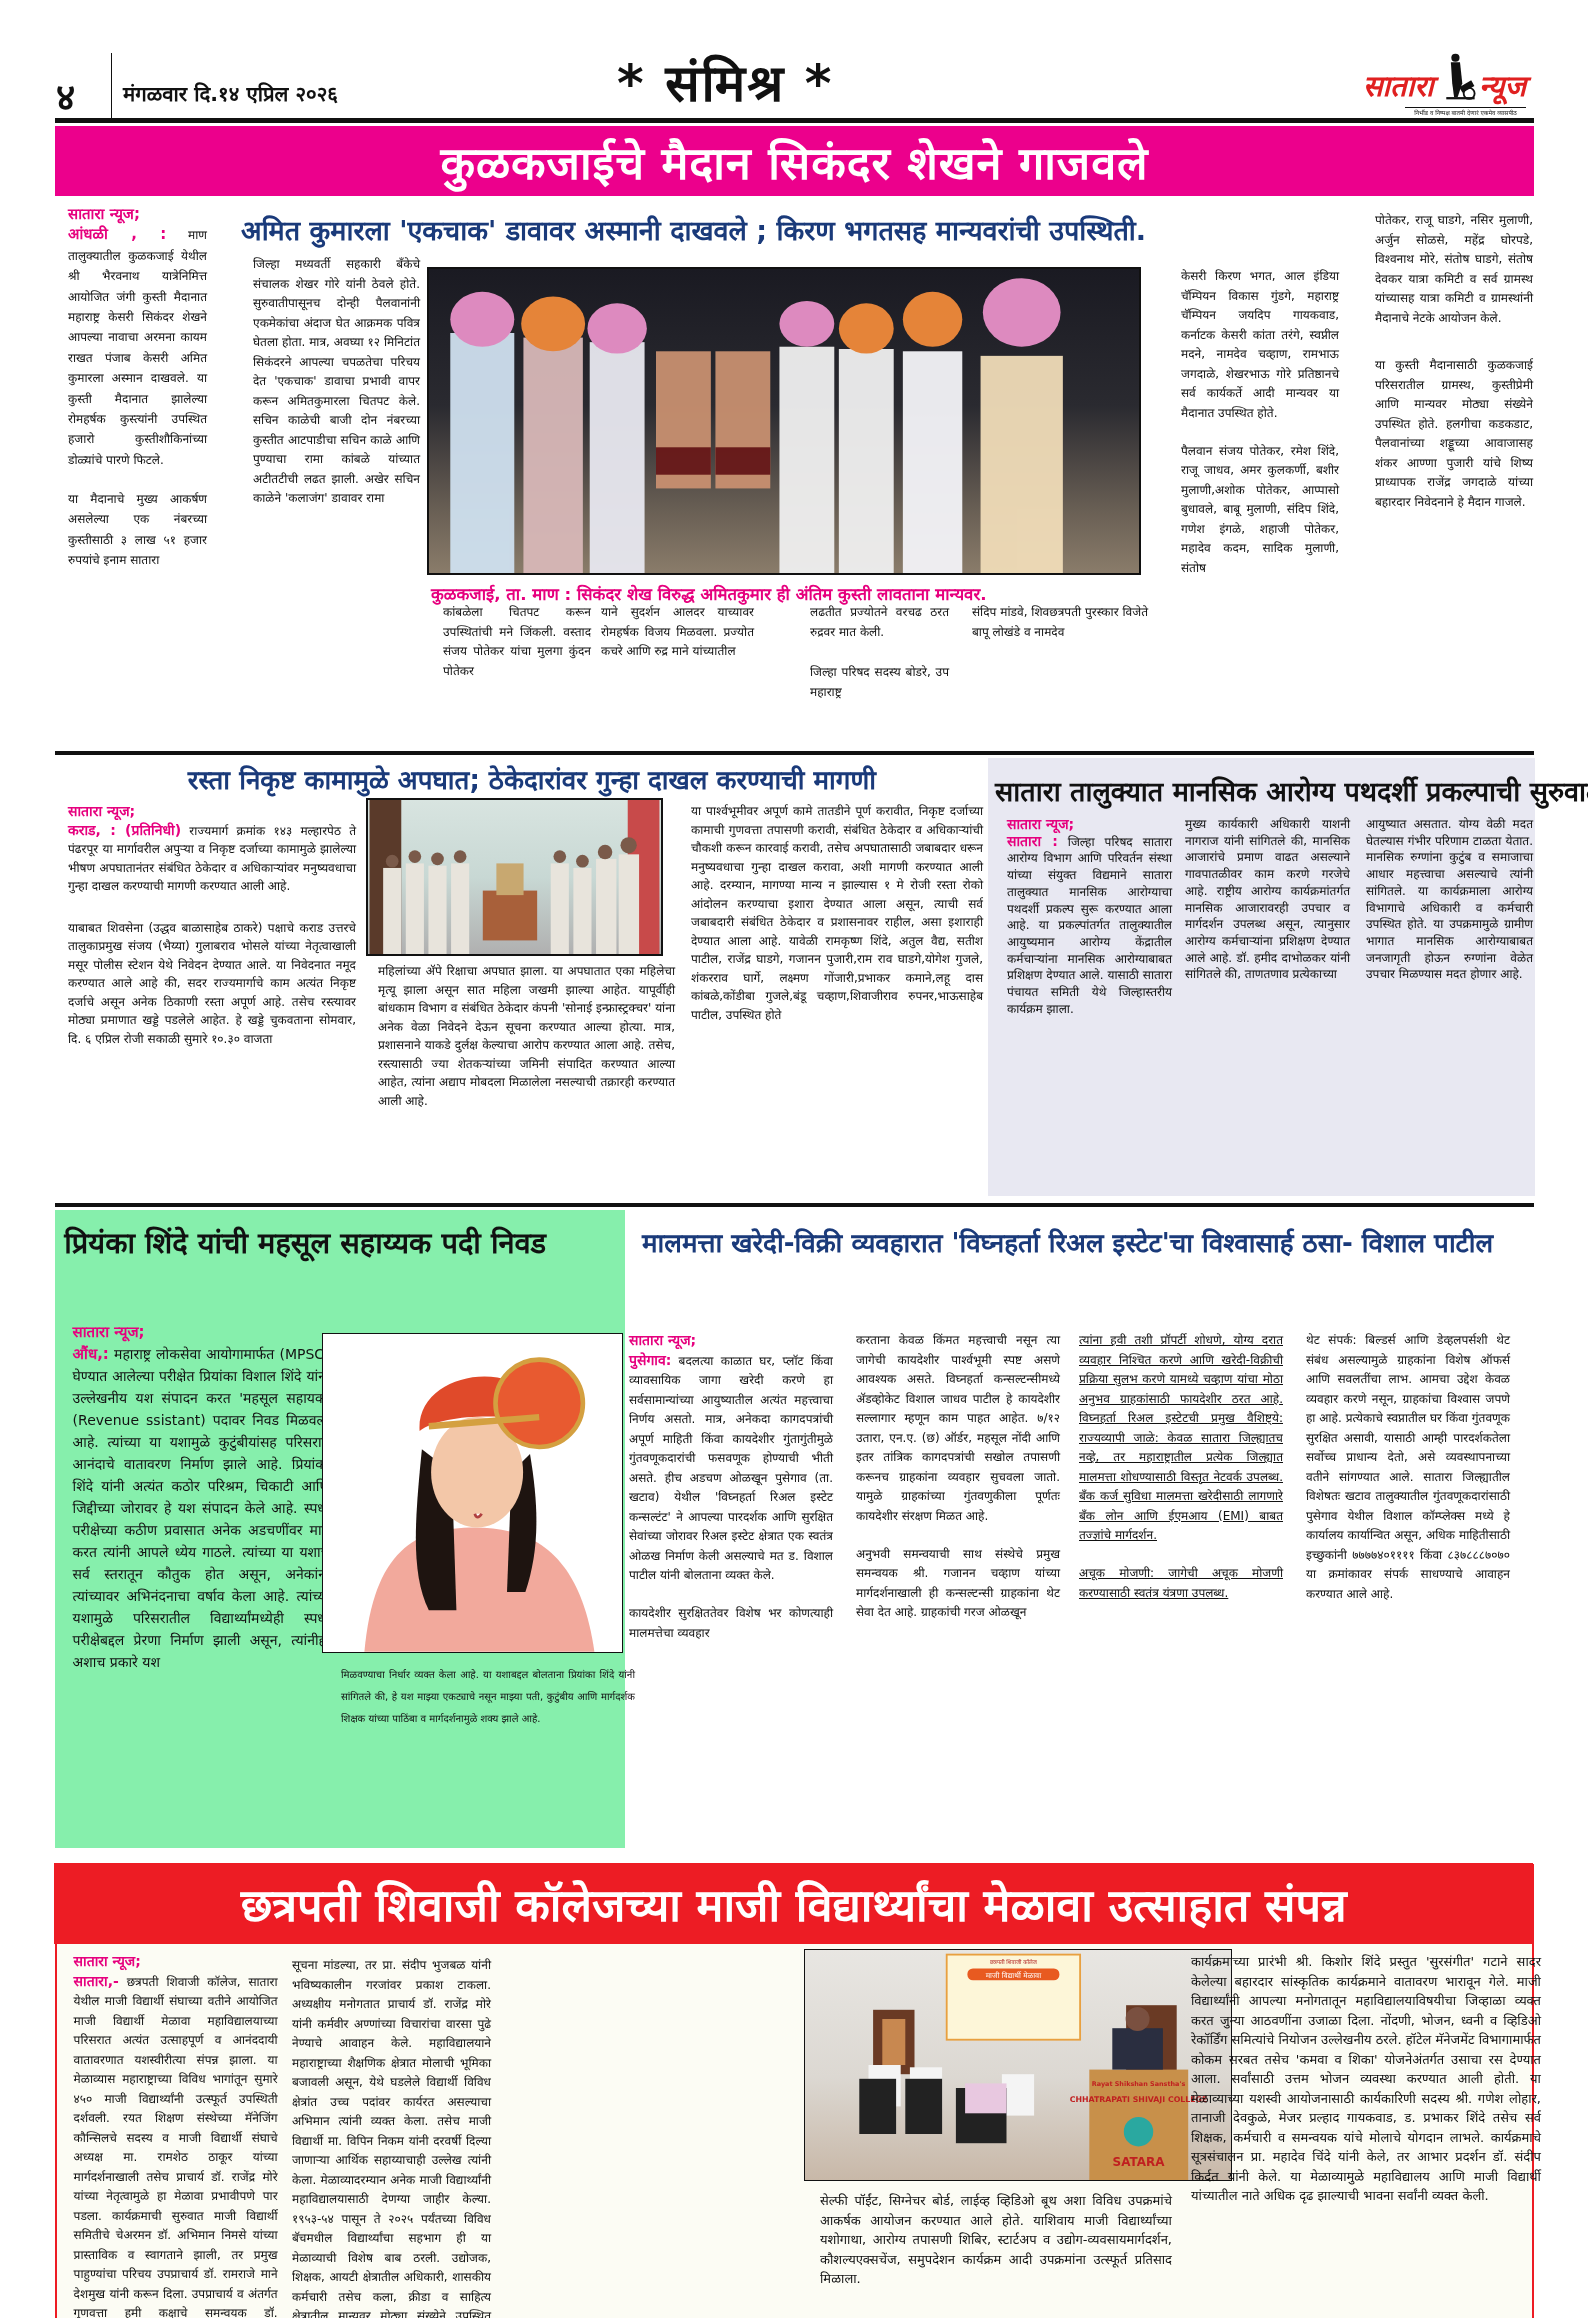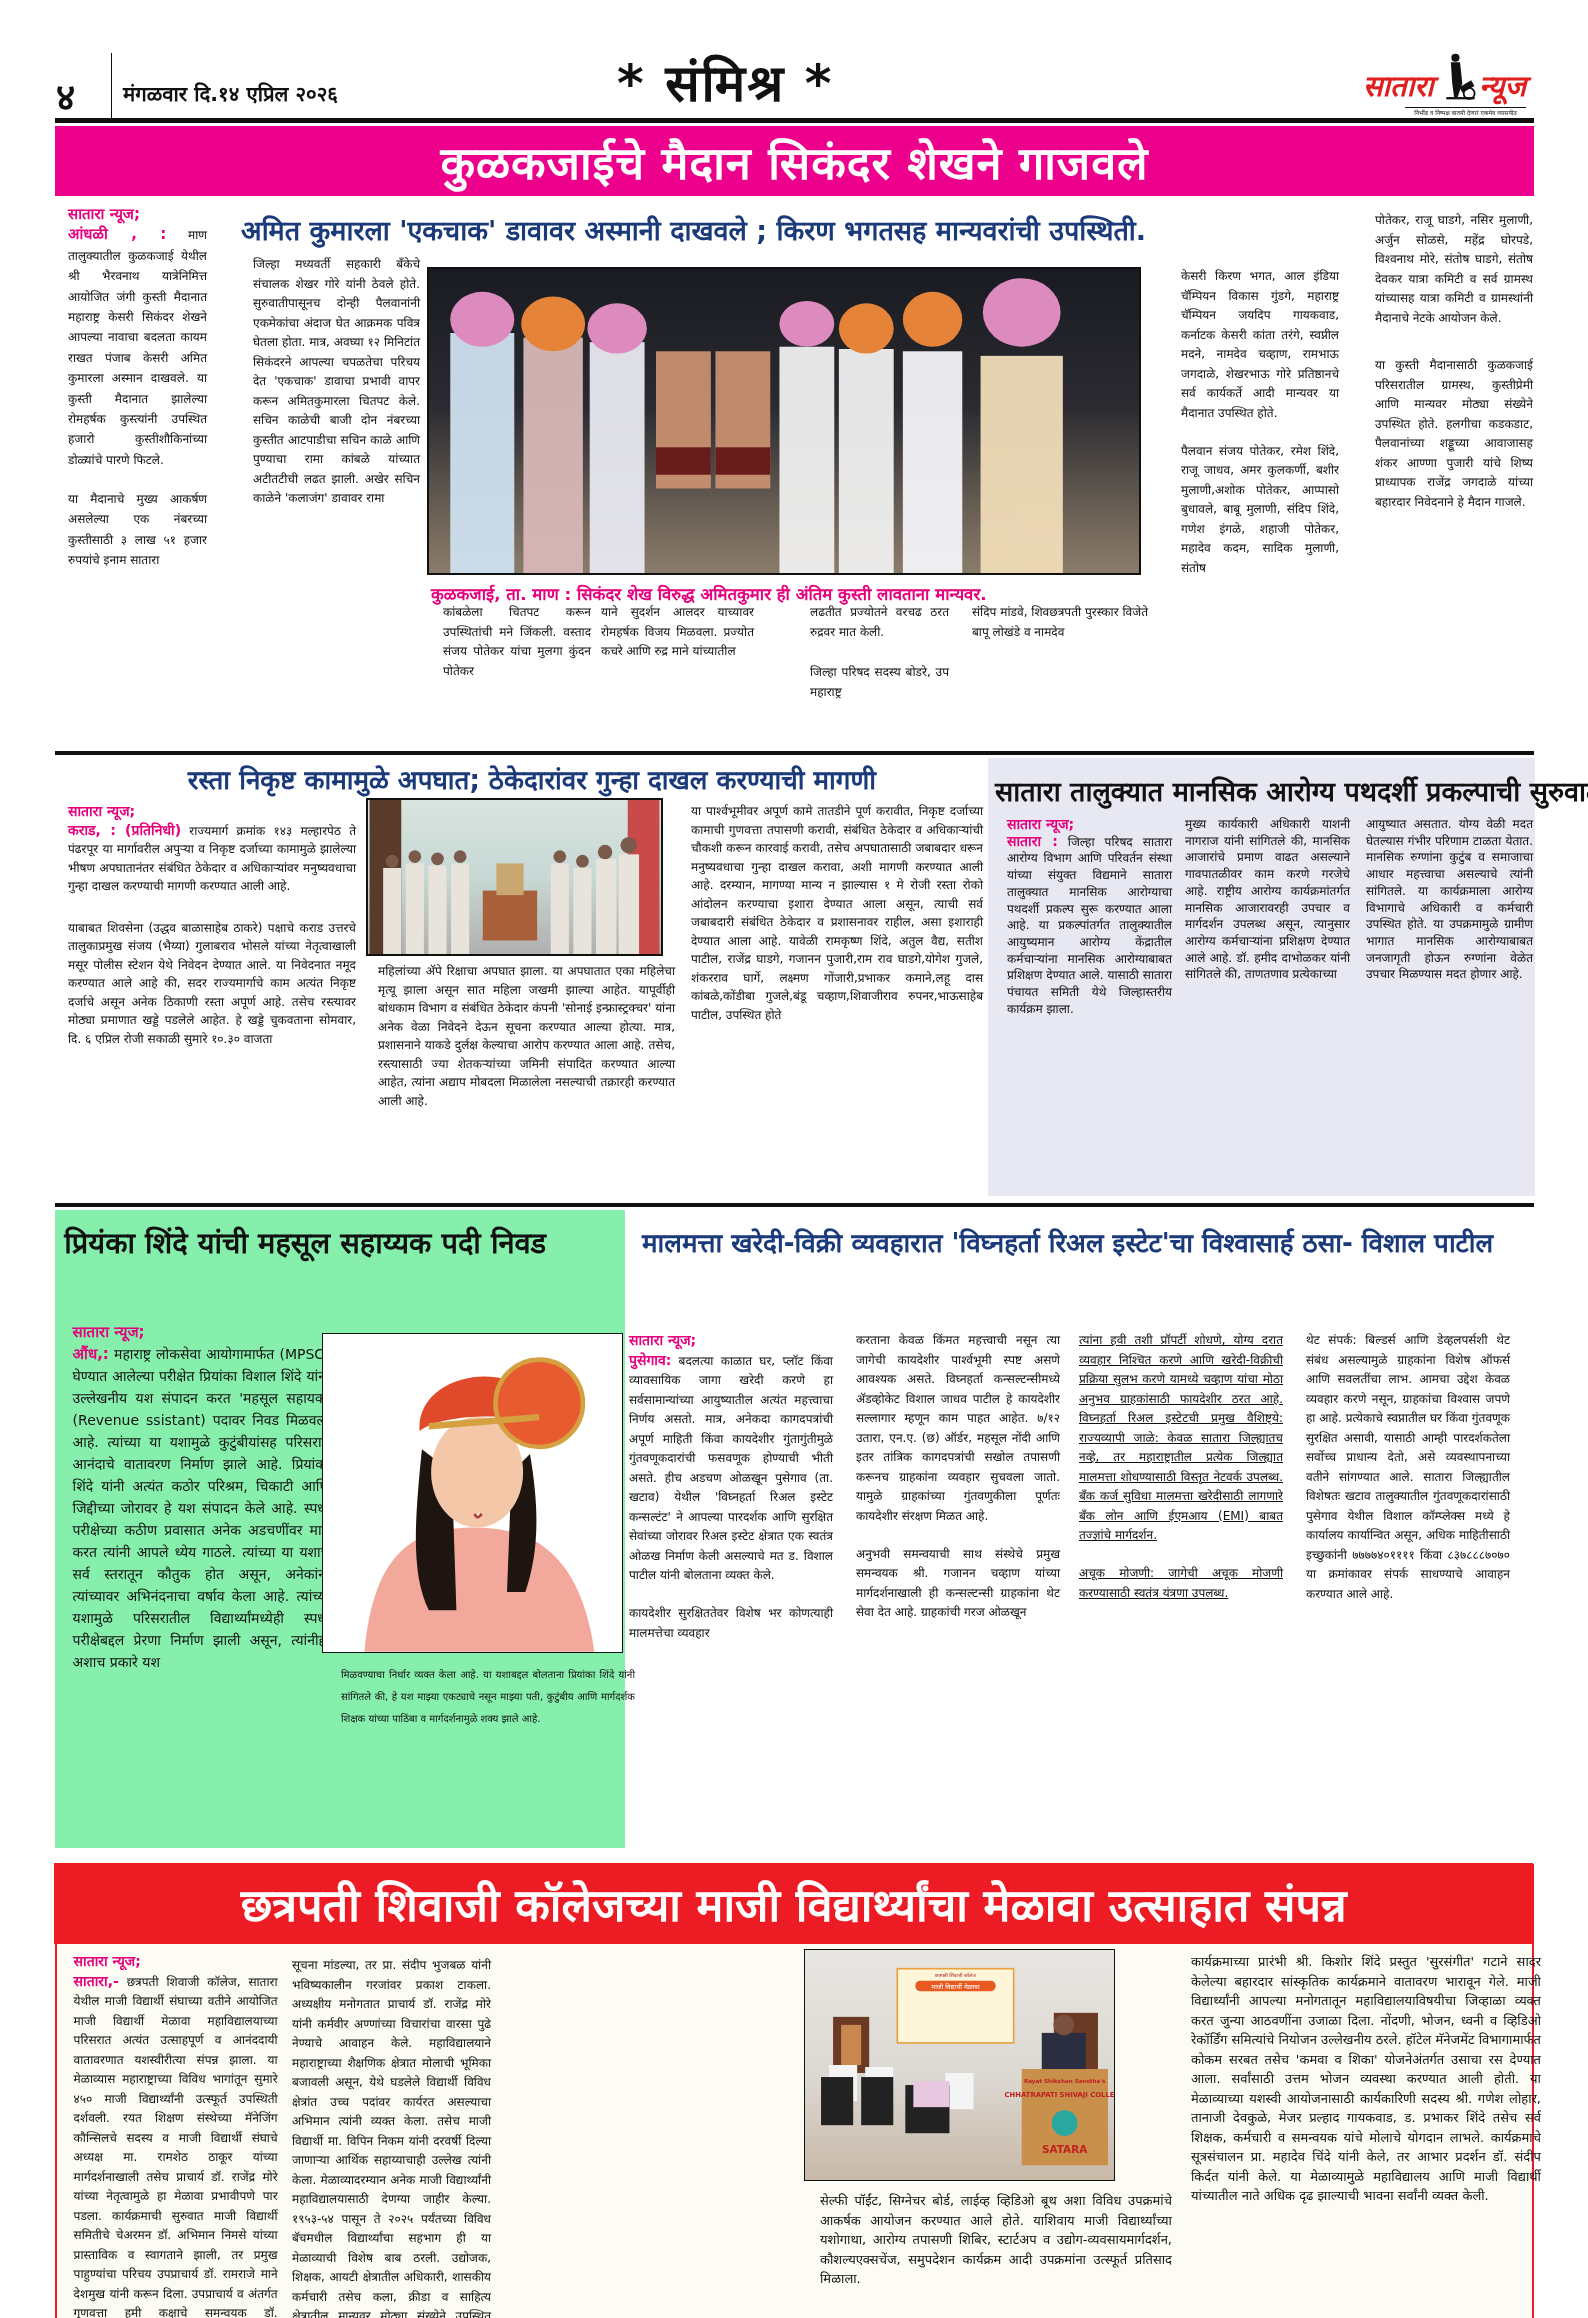--- a/index.html
+++ b/index.html
@@ -62,21 +62,21 @@
   <div class="abs mast-rule"></div>
 </div>
 
 <div class="abs banner">
   <span>कुळकजाईचे मैदान सिकंदर शेखने गाजवले</span>
 </div>
 
 <div class="abs col" style="left:56px; top:204px; width:139px; line-height:20.4px;">
   <div class="dateline-src" style="font-size:15px;">सातारा न्यूज;</div>
   <span class="dateline-src" style="font-size:15px;">आंधळी , :</span>
-  <span>माण तालुक्यातील कुळकजाई येथील श्री भैरवनाथ यात्रेनिमित्त आयोजित जंगी कुस्ती मैदानात महाराष्ट्र केसरी सिकंदर शेखने आपल्या नावाचा बदलता कायम राखत पंजाब केसरी अमित कुमारला अस्मान दाखवले. या कुस्ती मैदानात झालेल्या रोमहर्षक कुस्त्यांनी उपस्थित हजारो कुस्तीशौकिनांच्या डोळ्यांचे पारणे फिटले.</span>
+  <span>माण तालुक्यातील कुळकजाई येथील श्री भैरवनाथ यात्रेनिमित्त आयोजित जंगी कुस्ती मैदानात महाराष्ट्र केसरी सिकंदर शेखने आपल्या नावाचा अरमना कायम राखत पंजाब केसरी अमित कुमारला अस्मान दाखवले. या कुस्ती मैदानात झालेल्या रोमहर्षक कुस्त्यांनी उपस्थित हजारो कुस्तीशौकिनांच्या डोळ्यांचे पारणे फिटले.</span>
   <p style="margin-top:18.5px;">या मैदानाचे मुख्य आकर्षण असलेल्या एक नंबरच्या कुस्तीसाठी ३ लाख ५१ हजार रुपयांचे इनाम सातारा</p>
 </div>
 
 <div class="abs subhead" style="left:241px; top:211px; width:1099px; font-size:27px; white-space:nowrap;">अमित कुमारला 'एकचाक' डावावर अस्मानी दाखवले ; किरण भगतसह मान्यवरांची उपस्थिती.</div>
 
 <div class="abs col" style="left:241px; top:255px; width:167px; line-height:19.5px;">
   <span>जिल्हा मध्यवर्ती सहकारी बँकेचे संचालक शेखर गोरे यांनी ठेवले होते. सुरुवातीपासूनच दोन्ही पैलवानांनी एकमेकांचा अंदाज घेत आक्रमक पवित्र घेतला होता. मात्र, अवघ्या १२ मिनिटांत सिकंदरने आपल्या चपळतेचा परिचय देत 'एकचाक' डावाचा प्रभावी वापर करून अमितकुमारला चितपट केले. सचिन काळेची बाजी दोन नंबरच्या कुस्तीत आटपाडीचा सचिन काळे आणि पुण्याचा रामा कांबळे यांच्यात अटीतटीची लढत झाली. अखेर सचिन काळेने 'कलाजंग' डावावर रामा</span>
 </div>
 
 <div class="abs photo" style="left:427px; top:267px; width:714px; height:308px; background: linear-gradient(180deg,#1a1a22 0%,#2a2a30 45%,#6a6055 80%,#8a7c6a 100%);">
@@ -228,21 +228,21 @@
   </div>
 
   <div class="abs col" style="left:4.6px; top:86px; width:204px; line-height:19.5px;">
     <div class="dateline-src" style="font-size:14px;">सातारा न्यूज;</div>
     <span class="dateline-src" style="font-size:14px;">सातारा,-</span>
     <span>छत्रपती शिवाजी कॉलेज, सातारा येथील माजी विद्यार्थी संघाच्या वतीने आयोजित माजी विद्यार्थी मेळावा महाविद्यालयाच्या परिसरात अत्यंत उत्साहपूर्ण व आनंददायी वातावरणात यशस्वीरीत्या संपन्न झाला. या मेळाव्यास महाराष्ट्राच्या विविध भागांतून सुमारे ४५० माजी विद्यार्थ्यांनी उत्स्फूर्त उपस्थिती दर्शवली. रयत शिक्षण संस्थेच्या मॅनेजिंग कौन्सिलचे सदस्य व माजी विद्यार्थी संघाचे अध्यक्ष मा. रामशेठ ठाकूर यांच्या मार्गदर्शनाखाली तसेच प्राचार्य डॉ. राजेंद्र मोरे यांच्या नेतृत्वामुळे हा मेळावा प्रभावीपणे पार पडला. कार्यक्रमाची सुरुवात माजी विद्यार्थी समितीचे चेअरमन डॉ. अभिमान निमसे यांच्या प्रास्ताविक व स्वागताने झाली, तर प्रमुख पाहुण्यांचा परिचय उपप्राचार्य डॉ. रामराजे माने देशमुख यांनी करून दिला. उपप्राचार्य व अंतर्गत गुणवत्ता हमी कक्षाचे समन्वयक डॉ. अनिलकुमार वावरे यांनी महाविद्यालयाच्या विकासासंदर्भात सादरीकरण केले. यानंतर डॉ. एम. एस. शिंदे व डॉ. शहाजी डोंगरे यांनी मार्गदर्शनपर</span>
   </div>
 
   <div class="abs col" style="left:223px; top:90px; width:199px; line-height:19.5px;">सूचना मांडल्या, तर प्रा. संदीप भुजबळ यांनी भविष्यकालीन गरजांवर प्रकाश टाकला. अध्यक्षीय मनोगतात प्राचार्य डॉ. राजेंद्र मोरे यांनी कर्मवीर अण्णांच्या विचारांचा वारसा पुढे नेण्याचे आवाहन केले. महाविद्यालयाने महाराष्ट्राच्या शैक्षणिक क्षेत्रात मोलाची भूमिका बजावली असून, येथे घडलेले विद्यार्थी विविध क्षेत्रांत उच्च पदांवर कार्यरत असल्याचा अभिमान त्यांनी व्यक्त केला. तसेच माजी विद्यार्थी मा. विपिन निकम यांनी दरवर्षी दिल्या जाणाऱ्या आर्थिक सहाय्याचाही उल्लेख त्यांनी केला. मेळाव्यादरम्यान अनेक माजी विद्यार्थ्यांनी महाविद्यालयासाठी देणग्या जाहीर केल्या. १९५३-५४ पासून ते २०२५ पर्यंतच्या विविध बॅचमधील विद्यार्थ्यांचा सहभाग ही या मेळाव्याची विशेष बाब ठरली. उद्योजक, शिक्षक, आयटी क्षेत्रातील अधिकारी, शासकीय कर्मचारी तसेच कला, क्रीडा व साहित्य क्षेत्रातील मान्यवर मोठ्या संख्येने उपस्थित होते. या मेळाव्यात 'चला पुन्हा वर्गात-जगवूया आठवणी', 'बॅक टू क्लासरूम', सांस्कृतिक कार्यक्रम, संगीत खुर्ची,</div>
 
-  <div class="abs photo" style="left:747px; top:83px; width:311px; height:232px; background:linear-gradient(180deg,#e8e6e2 0%,#dcd8d2 55%,#c8b8a8 100%); border-width:1.9px;">
+  <div class="abs photo" style="left:747px; top:83px; width:428px; height:232px; background:linear-gradient(180deg,#e8e6e2 0%,#dcd8d2 55%,#c8b8a8 100%); border-width:1.9px;">
     <svg width="100%" height="100%" viewBox="0 0 770 500">
       <rect x="230" y="10" width="290" height="185" fill="#fdf6d8" stroke="#e8a040" stroke-width="4"></rect>
       <rect x="275" y="40" width="200" height="26" rx="12" fill="#e85a20"></rect>
       <text x="375" y="60" font-size="16" fill="#fff" text-anchor="middle" font-family="DejaVu Sans, sans-serif">माजी विद्यार्थी मेळावा</text>
       <text x="375" y="30" font-size="12" fill="#b02020" text-anchor="middle" font-family="DejaVu Sans, sans-serif">छत्रपती शिवाजी कॉलेज</text>
       <rect x="70" y="130" width="90" height="140" fill="#6a3a24"></rect>
       <rect x="90" y="150" width="50" height="100" fill="#c88850"></rect>
       <rect x="620" y="120" width="110" height="160" fill="#6a3a24"></rect>
       <g fill="#f4f4f4">
           <rect x="60" y="250" width="70" height="90"></rect>

